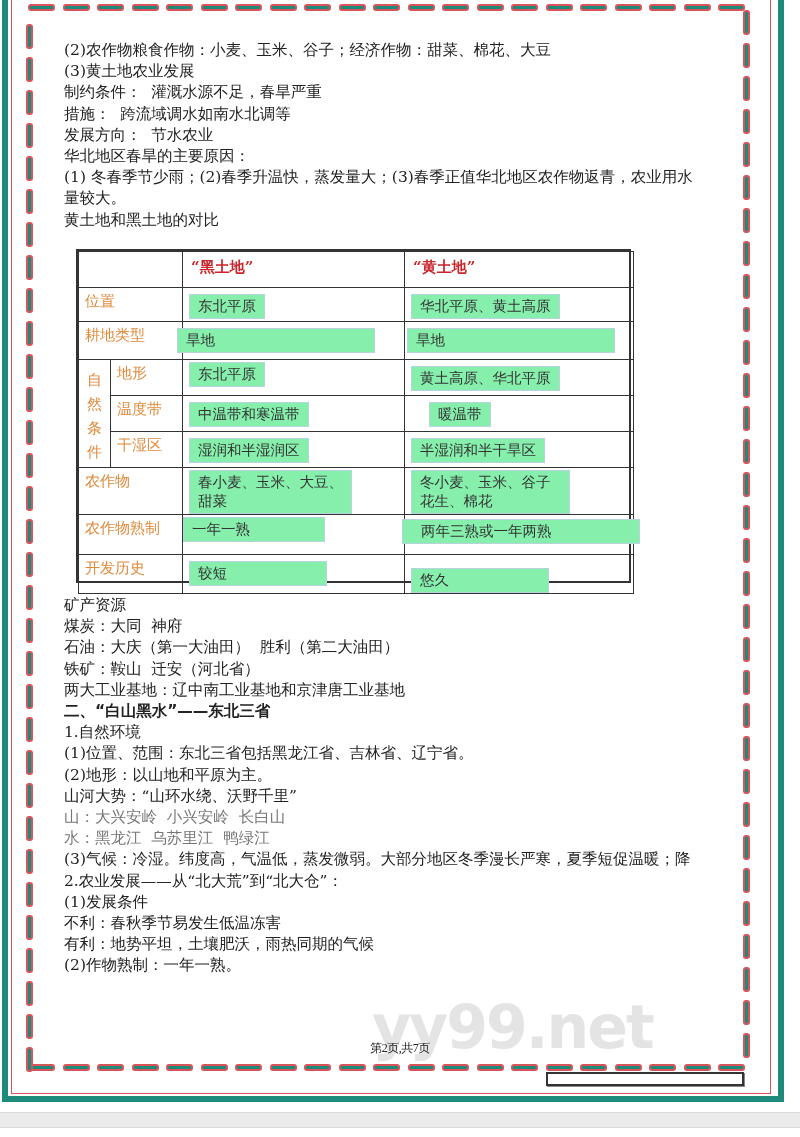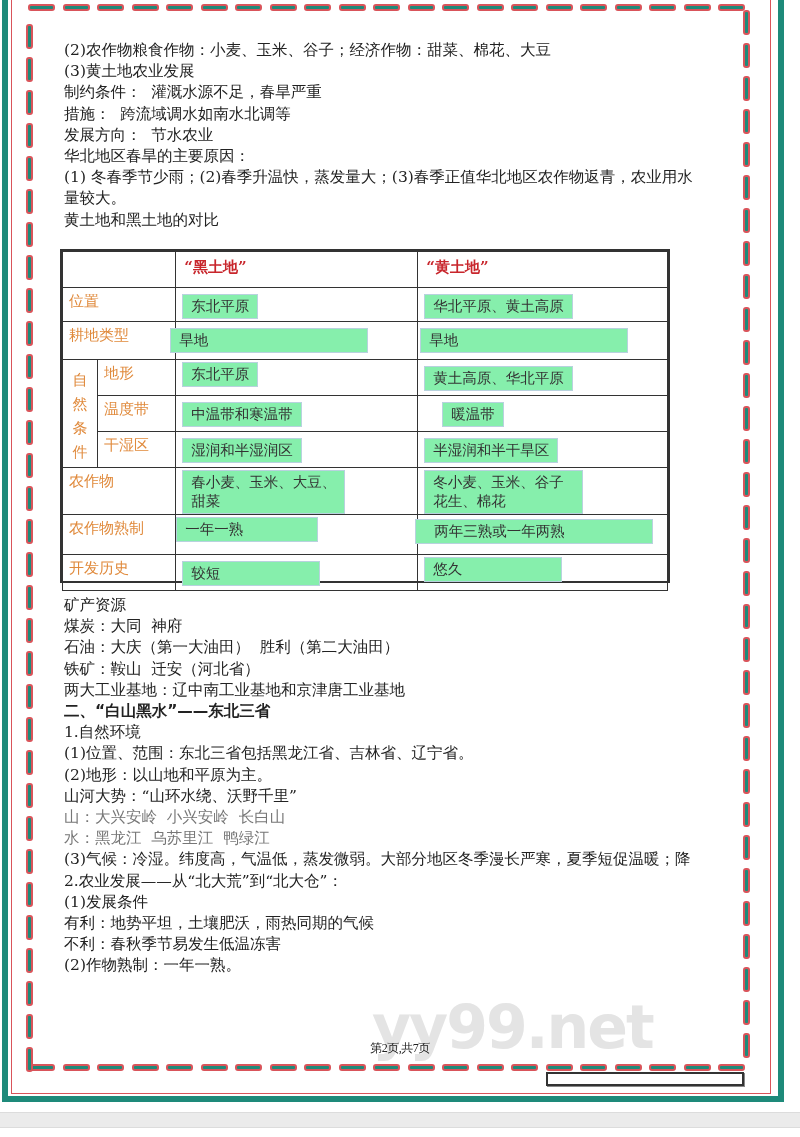--- a/index.html
+++ b/index.html
@@ -39,21 +39,21 @@
     }
     .content {
       position: absolute; left: 64px; top: 40px; width: 680px;
       font-size: 15.5px; line-height: 21.2px;
     }
     .content p { margin: 0; white-space: pre-wrap; }
     .bold { font-weight: bold; font-family: "DejaVu Sans", "Liberation Sans", sans-serif; }
     .muted { color: #777; }
     
     .cmp-table {
-      position: absolute; left: 60px; top: 249px; width: 610px; height: 334px;
+      position: absolute; left: 76px; top: 249px; width: 555px; height: 334px;
       border: 2px solid #333; box-sizing: border-box;
     }
     .cmp-table table { border-collapse: collapse; width: 100%; height: 100%; table-layout: fixed; }
     .cmp-table td {
       border: 1.5px solid #333; vertical-align: top; padding: 0; position: relative;
       font-size: 14.5px;
     }
     .hdr { color: #c8262c; font-weight: bold; padding: 6px 0 0 8px !important; font-size: 15px !important; }
     .lbl { color: #e08a3c; padding: 4px 0 0 6px !important; font-size: 15px !important; }
     .lbl-vert { color: #e08a3c; text-align: center; font-size: 15px !important; line-height: 24px; padding-top: 8px !important; }
@@ -252,21 +252,21 @@
       <td><span class="box" style="margin-top:2px;padding-right:18px"><span>冬小麦、玉米、谷子</span><br><span>花生、棉花</span></span></td>
     </tr>
     <tr style="height:36px">
       <td colspan="2" class="lbl">农作物熟制</td>
       <td><span class="box" style="margin:2px 0 12px 0;width:124px">一年一熟</span></td>
       <td><span class="box" style="margin:4px 0 0 -3px;width:210px;padding-left:18px">两年三熟或一年两熟</span></td>
     </tr>
     <tr style="height:36px">
       <td colspan="2" class="lbl">开发历史</td>
       <td><span class="box" style="width:120px">较短</span></td>
-      <td><span class="box" style="margin-top:2px;width:120px">悠久</span></td>
+      <td><span class="box" style="margin-top:13px;width:120px">悠久</span></td>
     </tr>
   </tbody>
     </table>
 </div>
 
 <div class="content" style="top:595px">
   <p>矿产资源</p>
   <p>煤炭：大同  神府</p>
   <p>石油：大庆（第一大油田）  胜利（第二大油田）</p>
   <p>铁矿：鞍山  迁安（河北省）</p>
@@ -274,21 +274,21 @@
   <p class="bold">二、“白山黑水”——东北三省</p>
   <p>1.自然环境</p>
   <p>(1)位置、范围：东北三省包括黑龙江省、吉林省、辽宁省。</p>
   <p>(2)地形：以山地和平原为主。</p>
   <p>山河大势：“山环水绕、沃野千里”</p>
   <p class="muted">山：大兴安岭  小兴安岭  长白山</p>
   <p class="muted">水：黑龙江  乌苏里江  鸭绿江</p>
   <p>(3)气候：冷湿。纬度高，气温低，蒸发微弱。大部分地区冬季漫长严寒，夏季短促温暖；降</p>
   <p>2.农业发展——从“北大荒”到“北大仓”：</p>
   <p>(1)发展条件</p>
+  <p>不利：春秋季节易发生低温冻害</p>
   <p>有利：地势平坦，土壤肥沃，雨热同期的气候</p>
-  <p>不利：春秋季节易发生低温冻害</p>
   <p>(2)作物熟制：一年一熟。</p>
 </div>
 
 <div class="page-num">第2页,共7页</div>
 
 <div class="scroll-box"></div>
 <div class="bottom-gray"></div>
 
 </body></html>

